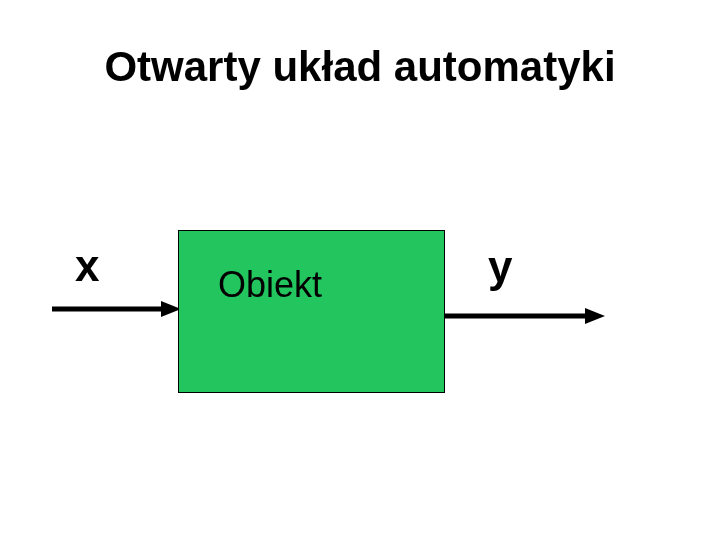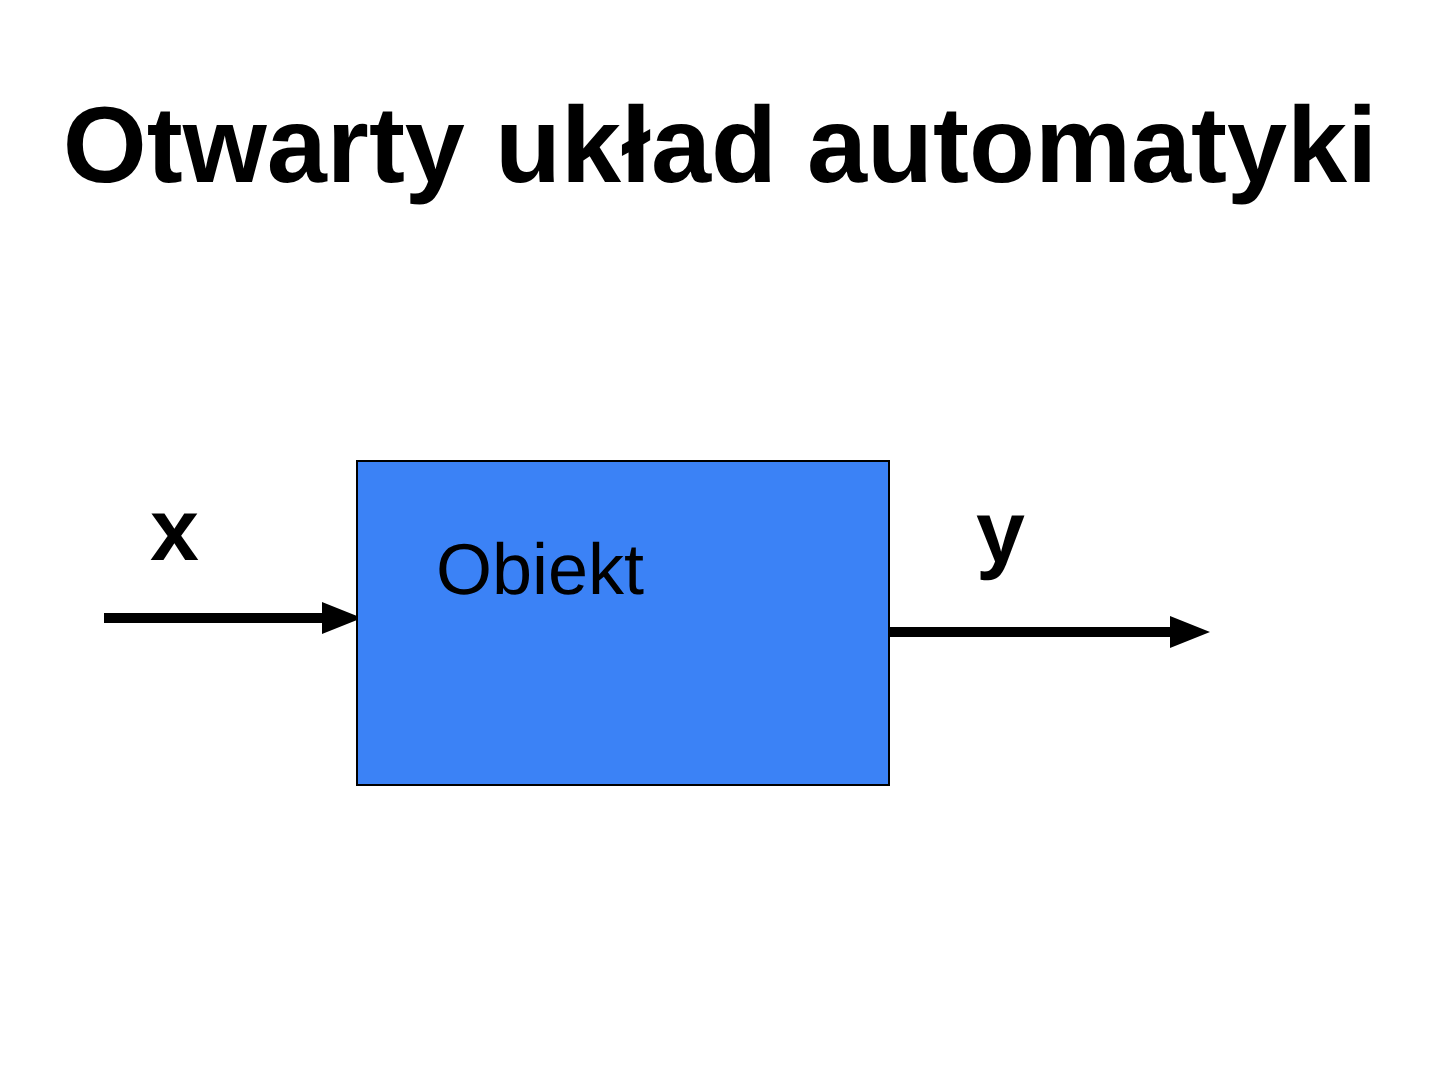--- a/index.html
+++ b/index.html
@@ -15,21 +15,21 @@
     overflow: hidden;
     font-family: "Liberation Sans", "DejaVu Sans", sans-serif;
     color: #000000;
   }
   .slide-title {
     position: absolute;
     left: 0;
     top: 44px;
     width: 720px;
     text-align: center;
-    font-size: 54px;
+    font-size: 42px;
     font-weight: bold;
     line-height: 1.1;
     letter-spacing: 0px;
     white-space: nowrap;
   }
   .process-block {
     position: absolute;
     left: 178px;
     top: 230px;
     width: 267px;
@@ -83,21 +83,21 @@
     <g>
       <line x1="52" y1="309" x2="163" y2="309" stroke="currentColor" stroke-width="5"></line>
       <polygon points="161,301 161,317 181,309" fill="currentColor"></polygon>
     </g>
     <g>
       <line x1="445" y1="316" x2="587" y2="316" stroke="currentColor" stroke-width="5"></line>
       <polygon points="585,308 585,324 605,316" fill="currentColor"></polygon>
     </g>
   </svg>
 
-  <div class="process-block" style="background: #3b82f6; border-color: rgb(0, 0, 0);">
+  <div class="process-block" style="background: #22c55e; border-color: rgb(0, 0, 0);">
     <span class="process-block-label">Obiekt</span>
   </div>
 
   <span class="signal-label input">x</span>
 
   <span class="signal-label output">y</span>
 
 </div>
 
 </body></html>

